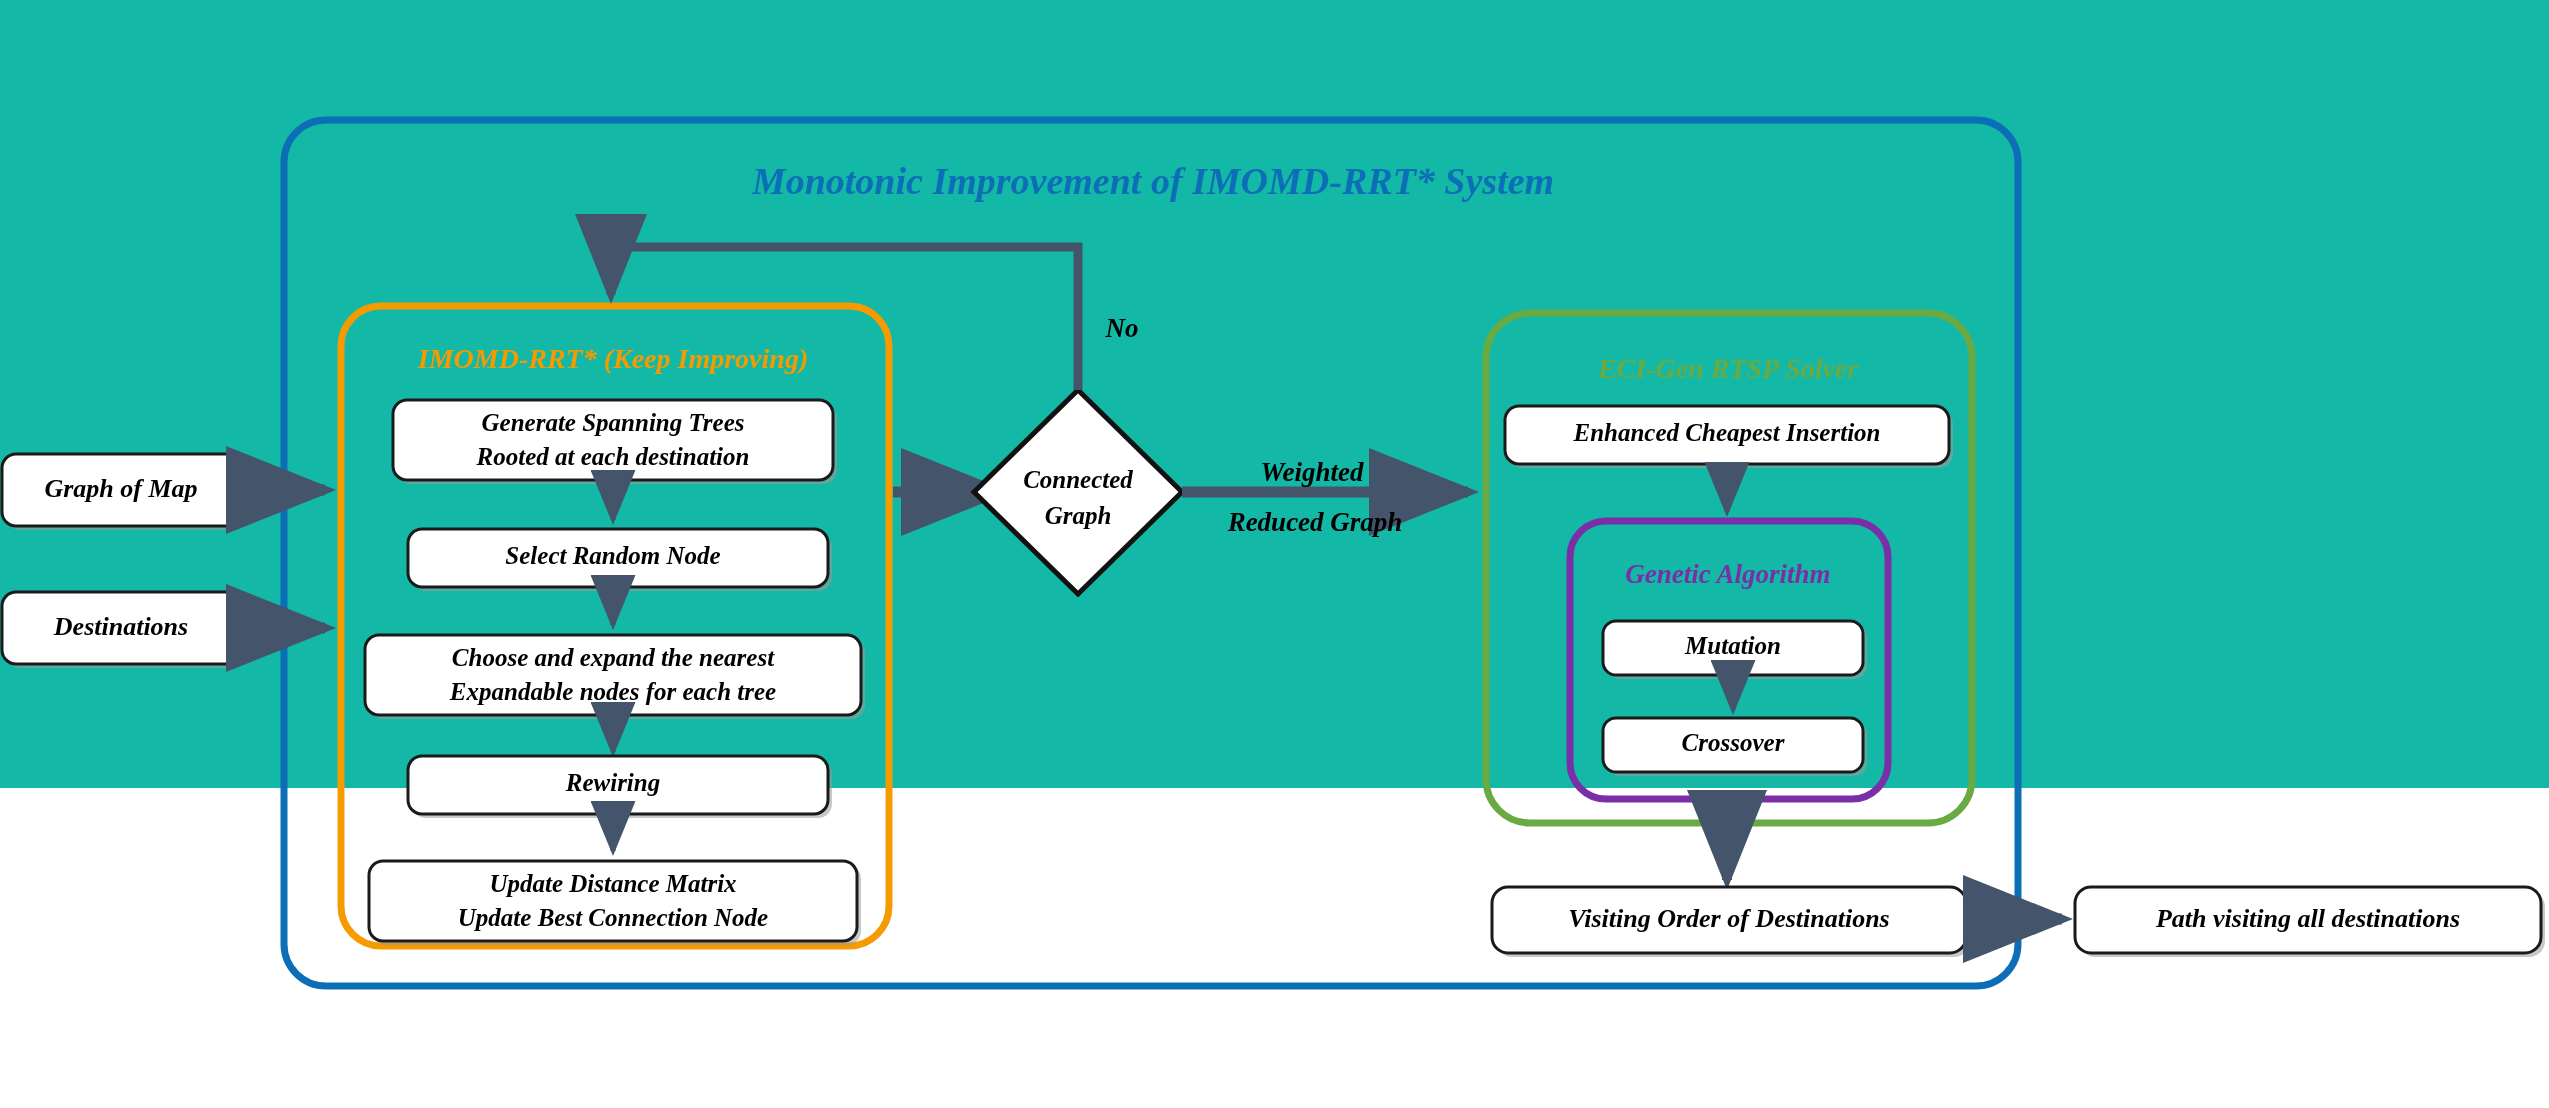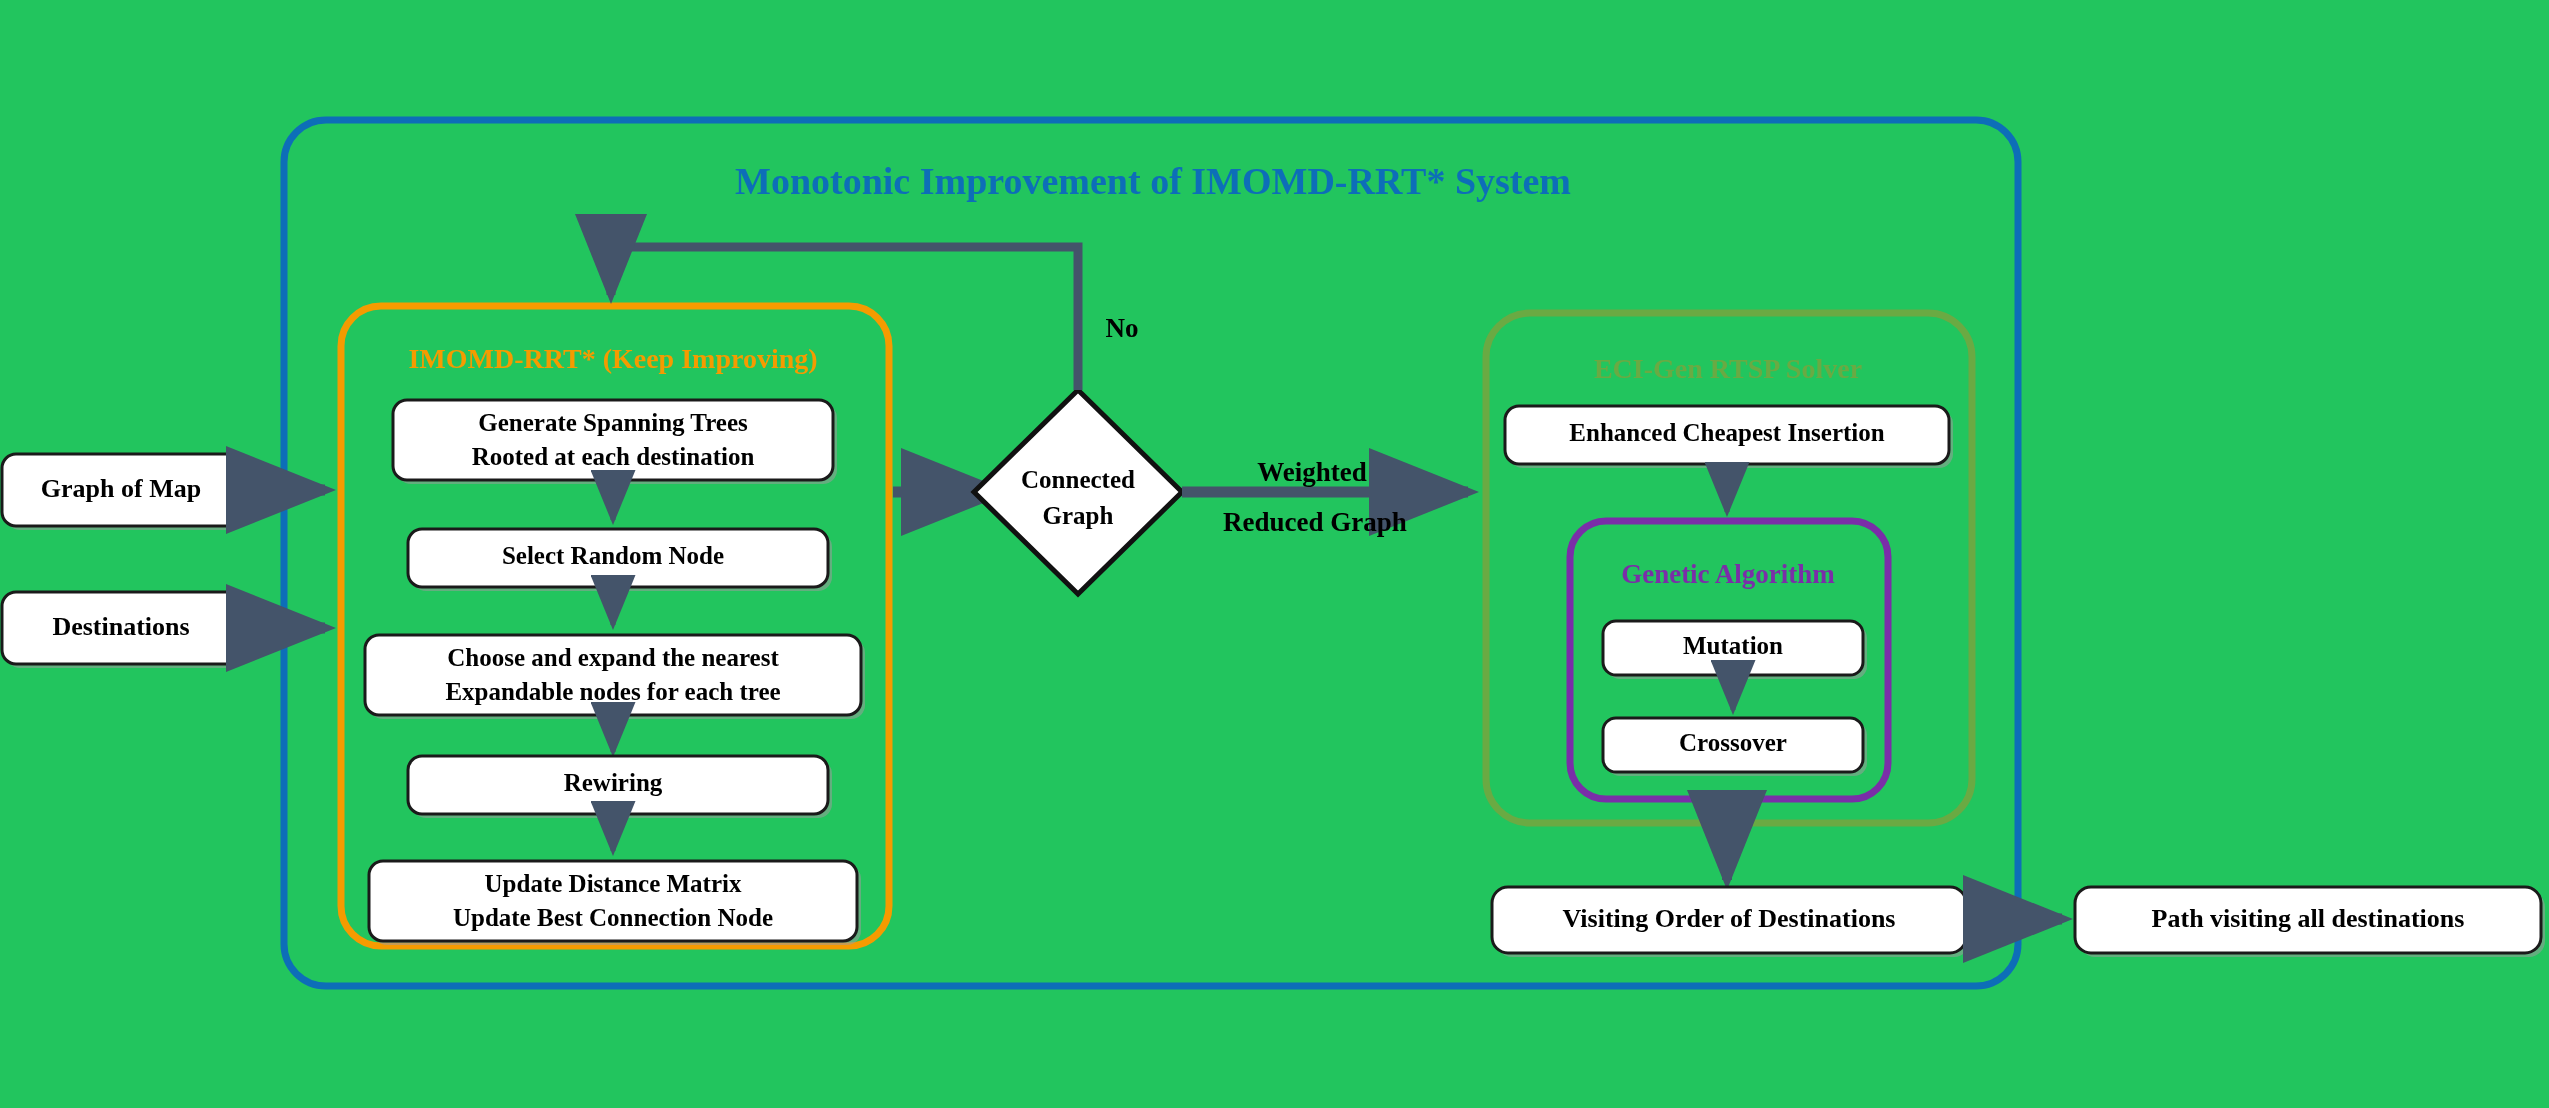--- a/index.html
+++ b/index.html
@@ -10,22 +10,23 @@
   }
   body {
     width: 2549px;
     height: 1108px;
     overflow: hidden;
     font-family: "Liberation Serif", "DejaVu Serif", serif;
   }
   #diagram-root {
     position: relative;
     width: 2549px;
-    height: 1108px;
-    background: #22c55e;
+    height: 788px;
+    background: #14b8a6;
+    font-style: italic;
   }
   svg.layer {
     position: absolute;
     left: 0;
     top: 0;
     width: 2549px;
     height: 1108px;
   }
   .node-text {
     font-family: "Liberation Serif", "DejaVu Serif", serif;

